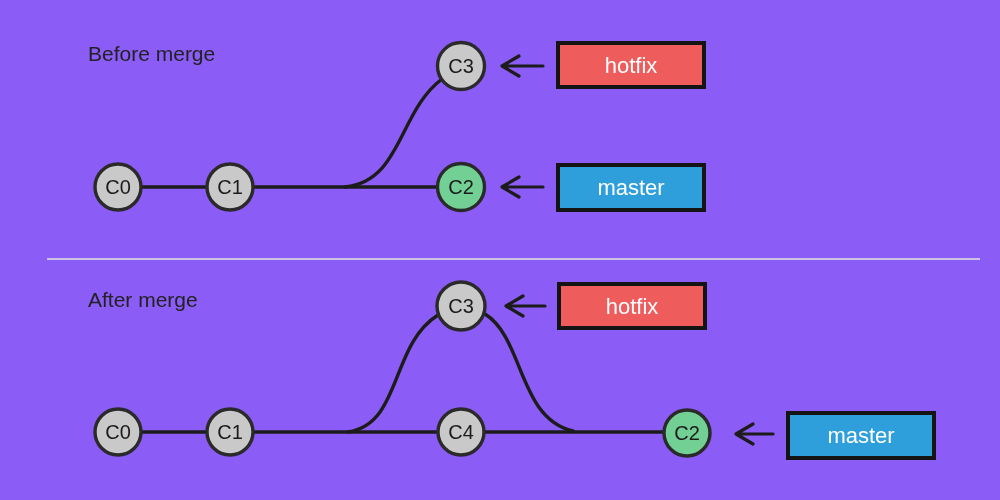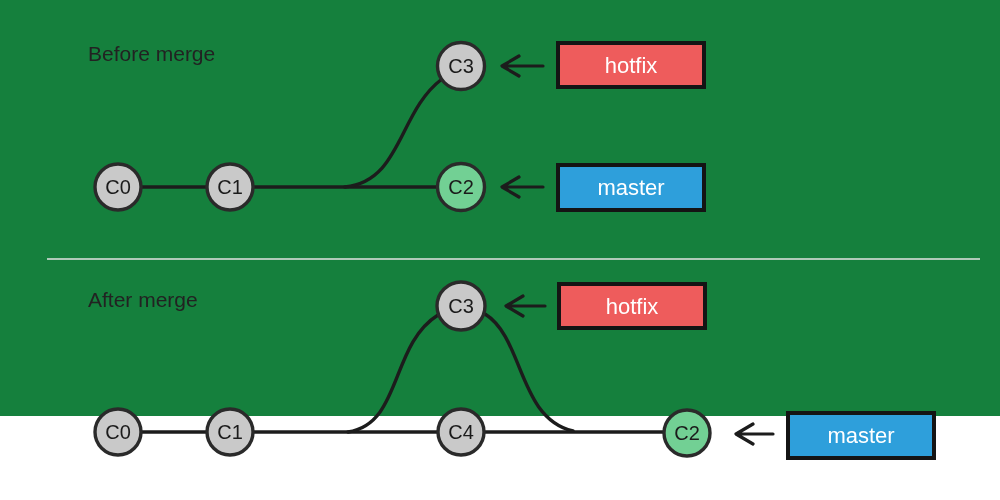--- a/index.html
+++ b/index.html
@@ -6,23 +6,23 @@
     margin: 0;
     padding: 0;
     background: #ffffff;
     width: 1000px;
     height: 500px;
     overflow: hidden;
     font-family: "Liberation Sans", sans-serif;
   }
   .canvas {
     width: 1000px;
-    height: 416px;
+    height: 500px;
     position: relative;
-    background: #15803d;
+    background: #8b5cf6;
   }
   svg { display: block; }
 
   .edge {
     fill: none;
     stroke: #1c1c1c;
     stroke-width: 3.4;
     stroke-linecap: round;
   }
   .commit-circle {

